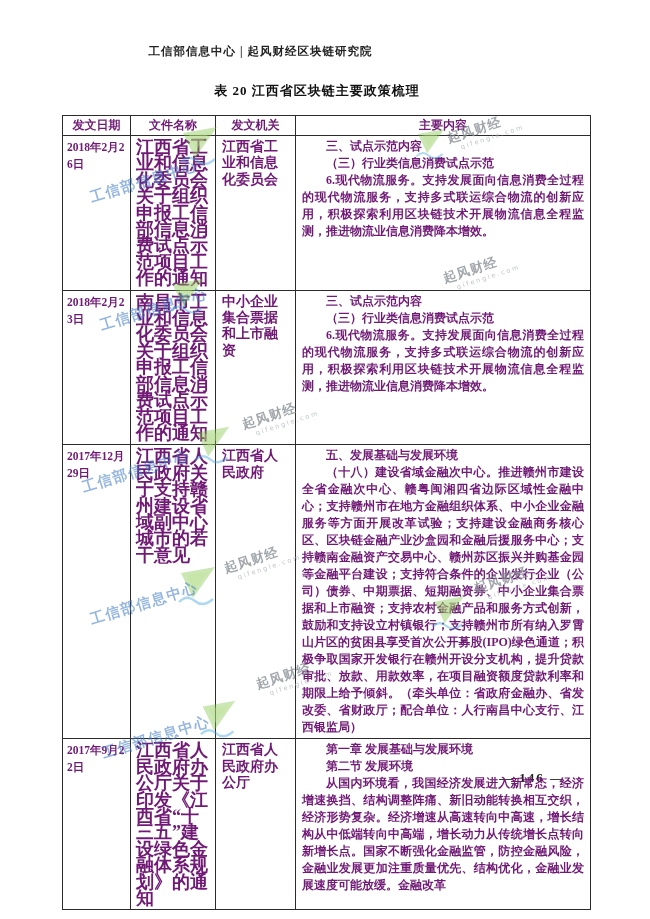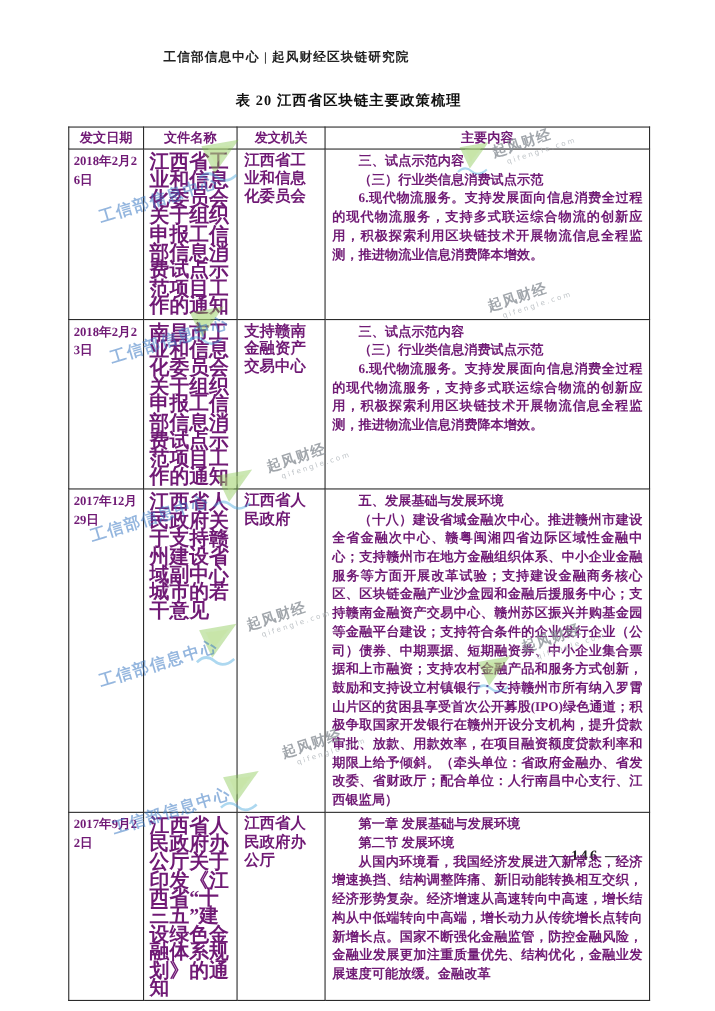--- a/index.html
+++ b/index.html
@@ -89,21 +89,21 @@
         <td class="c-issuer">江西省工业和信息化委员会</td>
         <td class="c-content">
           <div class="cc-h">三、试点示范内容</div>
           <div class="cc-h">（三）行业类信息消费试点示范</div>
           <div class="cc-p">6.现代物流服务。支持发展面向信息消费全过程的现代物流服务，支持多式联运综合物流的创新应用，积极探索利用区块链技术开展物流信息全程监测，推进物流业信息消费降本增效。</div>
         </td>
       </tr>
       <tr class="row-2">
         <td class="c-date">2018年2月23日</td>
         <td class="c-name">南昌市工业和信息化委员会关于组织申报工信部信息消费试点示范项目工作的通知</td>
-        <td class="c-issuer">支持赣南金融资产交易中心</td>
+        <td class="c-issuer">中小企业集合票据和上市融资</td>
         <td class="c-content">
           <div class="cc-h">三、试点示范内容</div>
           <div class="cc-h">（三）行业类信息消费试点示范</div>
           <div class="cc-p">6.现代物流服务。支持发展面向信息消费全过程的现代物流服务，支持多式联运综合物流的创新应用，积极探索利用区块链技术开展物流信息全程监测，推进物流业信息消费降本增效。</div>
         </td>
       </tr>
       <tr class="row-3">
         <td class="c-date">2017年12月29日</td>
         <td class="c-name">江西省人民政府关于支持赣州建设省域副中心城市的若干意见</td>
         <td class="c-issuer">江西省人民政府</td>

